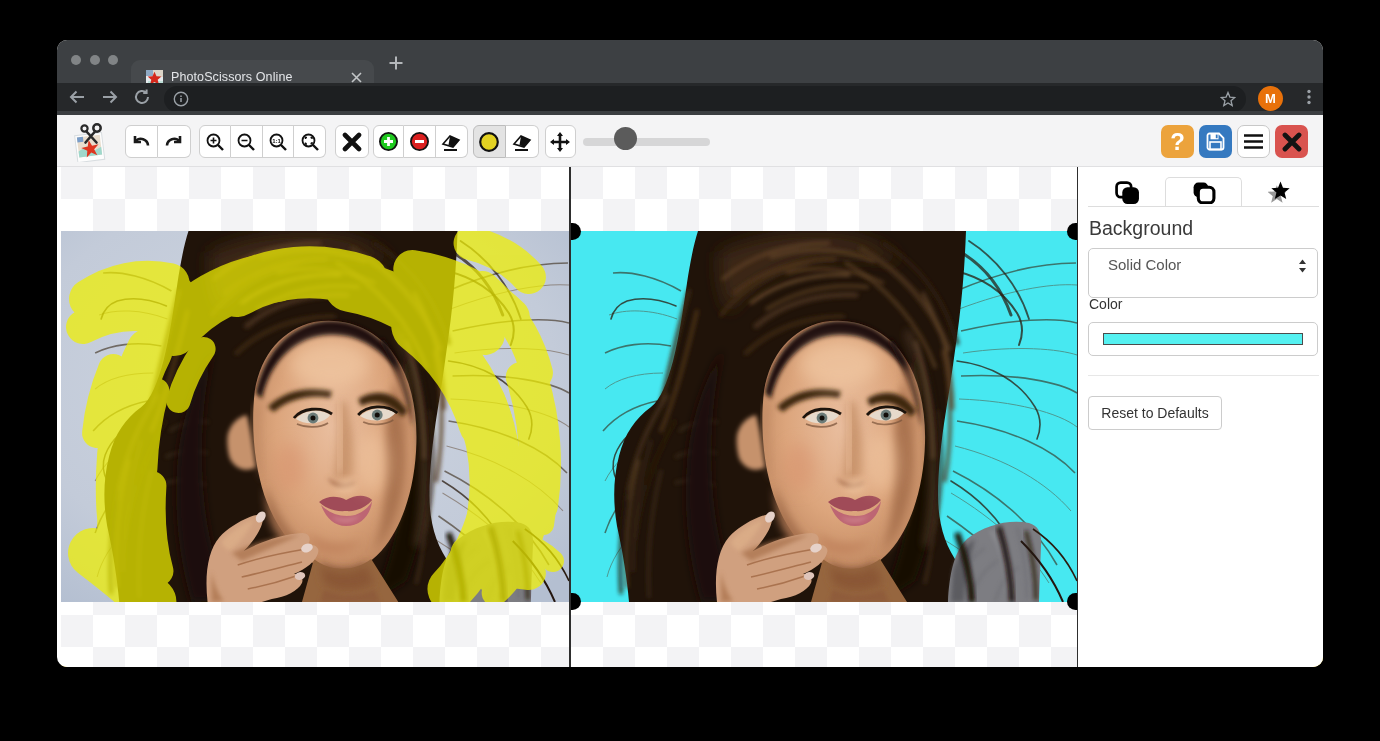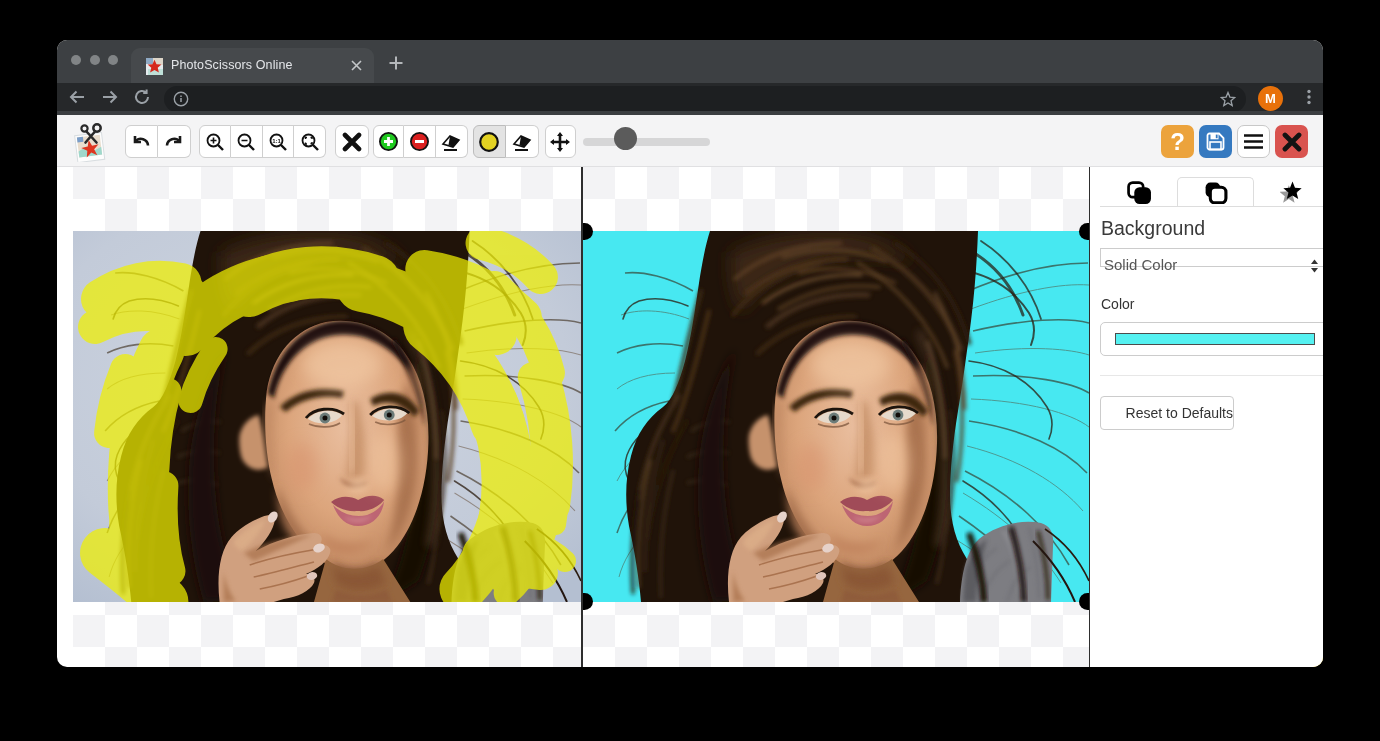--- a/index.html
+++ b/index.html
@@ -1,59 +1,59 @@
 <!DOCTYPE html>
 <html><head><meta charset="utf-8">
 <style>
 *{margin:0;padding:0;box-sizing:border-box}
 html,body{width:1380px;height:741px;background:#000;font-family:"Liberation Sans",sans-serif;overflow:hidden}
 #win{position:absolute;left:57px;top:40px;width:1266px;height:627px;border-radius:10px;overflow:hidden;background:#fff}
 .abs{position:absolute}
 
 #tabbar{position:absolute;left:0;top:0;width:100%;height:43px;background:#3d4043}
 .tl{position:absolute;top:15px;width:10px;height:10px;border-radius:50%;background:#818486}
-#tab{position:absolute;left:74px;top:8px;width:243px;height:35px;background:#46494c;border-radius:9px 9px 0 0}
+#tab{position:absolute;left:74px;top:20px;width:243px;height:35px;background:#46494c;border-radius:9px 9px 0 0}
 #tabtitle{position:absolute;left:40px;top:10px;font-size:12.5px;color:#e4e6e9;letter-spacing:.1px}
 #tabx{position:absolute;right:12px;top:9px;color:#c3c6c8;font-size:14px}
 #plus{position:absolute}
 
 #addr{position:absolute;left:0;top:43px;width:100%;height:68px;background:#26282a}
 #addrstrip{position:absolute;left:0;top:71px;width:100%;height:4px;background:#3b3e41}
 #field{position:absolute;left:107px;top:3px;width:1082px;height:26px;border-radius:13px;background:#1d1f21}
 #avatar{position:absolute;left:1201px;top:3px;width:25px;height:25px;border-radius:50%;background:#e8710a;color:#fff;font-size:13px;font-weight:bold;text-align:center;line-height:25px}
 
 #toolbar{position:absolute;left:0;top:75px;width:100%;height:52px;background:#f4f4f5;border-bottom:1px solid #e0e0e2}
 .btn{position:absolute;top:10px;height:33px;background:#fff;border:1px solid #cfcfcf;border-radius:6px}
 .grp{position:absolute;top:10px;height:33px;display:flex}
 .grp .b{width:33px;height:33px;background:#fff;border:1px solid #cfcfcf;border-left:none;display:flex;align-items:center;justify-content:center}
 .grp .b:first-child{border-left:1px solid #cfcfcf;border-radius:6px 0 0 6px}
 .grp .b:last-child{border-radius:0 6px 6px 0}
 .grp .b.sel{background:#e3e3e3;border-color:#bdbdbd}
 .btn svg,.grp svg{display:block}
 .cbtn{position:absolute;top:10px;width:33px;height:33px;border-radius:7px;display:flex;align-items:center;justify-content:center}
 
-#content{position:absolute;left:16px;top:127px;width:100%;height:500px;background:#fde047}
+#content{position:absolute;left:4px;top:127px;width:100%;height:500px;background:#fde047}
 .checker{background:repeating-conic-gradient(#f3f3f5 0% 25%,#ffffff 0% 50%);background-size:64px 64px;background-position:-32px 0}
 #panelL{position:absolute;left:0;top:0;width:508px;height:500px;overflow:hidden}
 #panelR{position:absolute;left:509.5px;top:0;width:506px;height:500px;overflow:hidden}
 .vdiv{position:absolute;top:0;width:1.5px;height:500px;background:#2e2e2e}
 .photo{position:absolute;top:64px;width:508px;height:371px;overflow:hidden}
 .handle{position:absolute;width:17px;height:17px;border-radius:50%;background:#000}
 
 #side{position:absolute;left:1017px;top:0;width:249px;height:500px;background:#fff}
 #navline{position:absolute;left:10px;top:39px;width:231px;height:1px;background:#ddd}
 #acttab{position:absolute;left:86.5px;top:10px;width:77px;height:30px;background:#fff;border:1px solid #ddd;border-bottom:none;border-radius:5px 5px 0 0}
 .tabicon{position:absolute;top:14px;width:25px;height:23px}
 #bghead{position:absolute;left:11px;top:50px;font-size:19.5px;color:#3a3a3a;font-weight:500}
-#sel{position:absolute;left:10px;top:81px;width:230px;height:19px;border:1px solid #ccc;border-radius:0;background:#fff;font-size:15px;color:#555;line-height:32px;padding-left:3px}
+#sel{position:absolute;left:10px;top:81px;width:230px;height:50px;border:1px solid #ccc;border-radius:5px;background:#fff;font-size:15px;color:#555;line-height:32px;padding-left:19px}
 #collab{position:absolute;left:11px;top:129px;font-size:14px;font-weight:normal;color:#333}
 #swatch{position:absolute;left:10px;top:155px;width:230px;height:34px;border:1px solid #ccc;border-radius:5px;background:#fff}
 #swbar{position:absolute;left:14px;top:10px;width:200px;height:12px;background:#55f1f1;border:1px solid #4c4c4c}
 #hr{position:absolute;left:10px;top:208px;width:231px;height:1px;background:#e7e7e7}
-#reset{position:absolute;left:10px;top:229px;width:134px;height:34px;border:1px solid #ccc;border-radius:4px;background:#fff;font-size:14px;color:#333;text-align:right;line-height:32px}
+#reset{position:absolute;left:10px;top:229px;width:134px;height:34px;border:1px solid #ccc;border-radius:4px;background:#fff;font-size:14px;color:#333;text-align:center;line-height:32px}
 </style></head>
 <body>
 <div id="win">
 
   <div id="tabbar">
     <span class="tl" style="left:14px"></span>
     <span class="tl" style="left:32.5px"></span>
     <span class="tl" style="left:51px"></span>
     <div id="tab">
       <svg id="favicon" style="position:absolute;left:15px;top:9.5px" width="17" height="17" viewBox="0 0 17 17">

